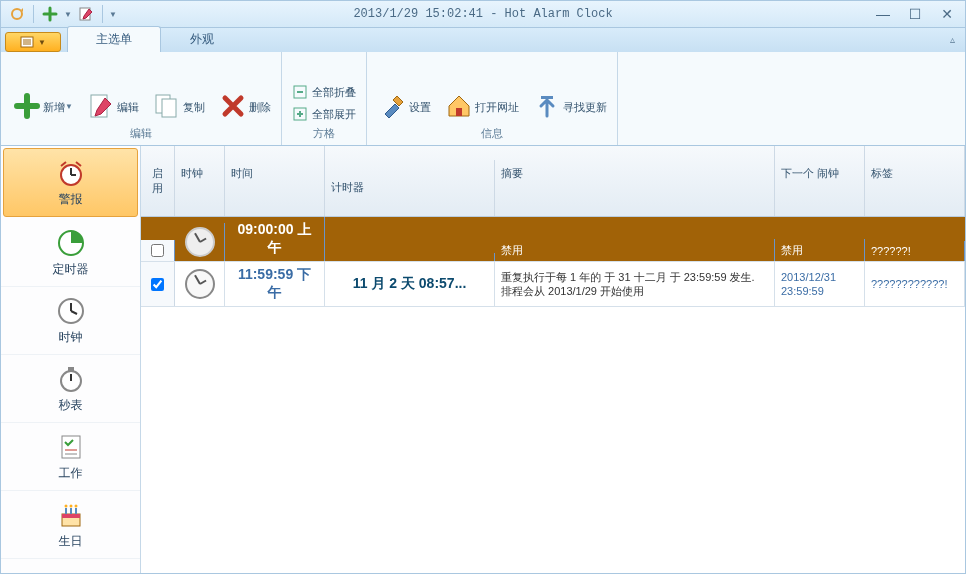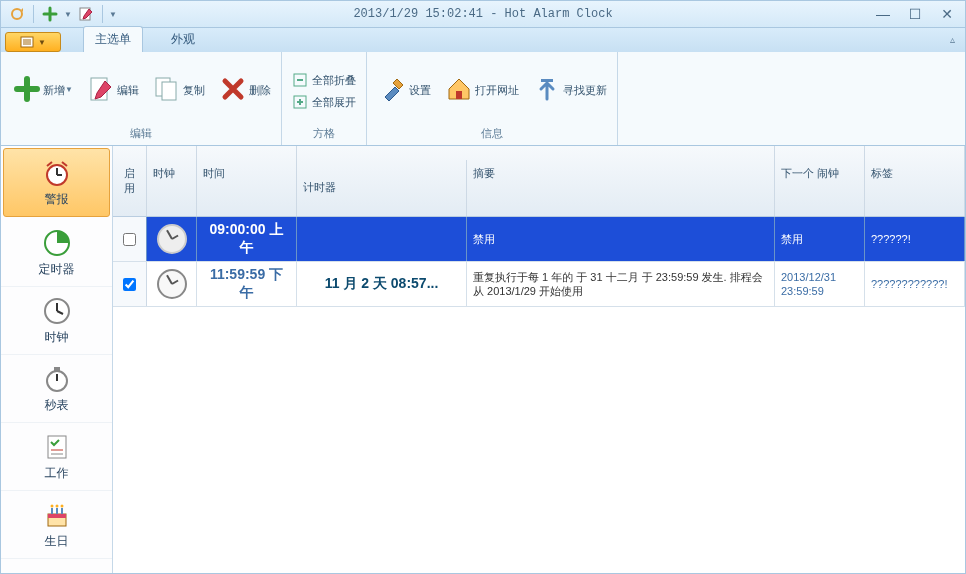--- a/index.html
+++ b/index.html
@@ -11,63 +11,63 @@
 .qat-item { width: 20px; height: 20px; display: flex; align-items: center; justify-content: center; cursor: pointer; }
 .qat-sep { width: 1px; height: 18px; background: #a9c7e0; margin: 0 2px; }
 .title-text { position: absolute; left: 50%; transform: translateX(-50%); color: #4a6a85; font-size: 12px; font-family: Liberation Mono, monospace; }
 .win-controls { position: absolute; right: 8px; display: flex; gap: 12px; }
 .win-btn { width: 20px; height: 16px; display: flex; align-items: center; justify-content: center; color: #4a6a85; cursor: pointer; font-size: 14px; }
 
 
 .tabstrip { height: 24px; background: linear-gradient(#d8ecfa, #c7e0f3); display: flex; align-items: flex-end; border-left: 1px solid #a9c7e0; border-right: 1px solid #a9c7e0; padding-left: 4px; position: relative; }
 .file-btn { background: linear-gradient(#ffd666, #ffb020); border: 1px solid #c78a1a; border-radius: 3px; padding: 3px 14px; color: #704c0f; display: flex; align-items: center; gap: 4px; margin-right: 6px; height: 20px; }
 .file-btn .dropdown-arrow { font-size: 8px; }
-.tab { padding: 4px 11px; border: 1px solid transparent; border-bottom: none; cursor: pointer; color: #355b7e; margin-left: 16px; }
+.tab { padding: 4px 28px; border: 1px solid transparent; border-bottom: none; cursor: pointer; color: #355b7e; }
 .tab.active { background: #f5fafd; border-color: #a9c7e0; border-top-left-radius: 3px; border-top-right-radius: 3px; }
 .ribbon-toggle { position: absolute; right: 10px; top: 6px; color: #5a7a95; font-size: 10px; cursor: pointer; }
 
 
 .ribbon { height: 94px; background: #f5fafd; border: 1px solid #a9c7e0; border-top: none; display: flex; }
 .group { border-right: 1px solid #c5d8e8; display: flex; flex-direction: column; padding: 2px 6px 0; }
-.group-body { flex: 1; display: flex; align-items: center; gap: 4px; }
+.group-body { flex: 1; display: flex; align-items: flex-end; gap: 4px; }
 .group-label { text-align: center; font-size: 11px; color: #5a7a95; padding: 2px 0 4px; }
 .big-btn { display: flex; flex-direction: row; align-items: center; padding: 2px 4px; cursor: pointer; min-width: 40px; }
 .big-btn .icon-slot { width: 32px; height: 32px; display: flex; align-items: center; justify-content: center; }
 .big-btn .lbl { font-size: 11px; color: #34536e; margin-top: 2px; text-align: center; }
 .big-btn .drop { font-size: 8px; color: #5a7a95; }
 .small-btns { display: flex; flex-direction: column; gap: 2px; padding-top: 4px; }
 .small-btn { display: flex; align-items: center; gap: 4px; padding: 2px 4px; cursor: pointer; font-size: 11px; color: #34536e; }
 .small-icon { width: 16px; height: 16px; display: flex; align-items: center; justify-content: center; }
 
 
 .main { display: flex; height: calc(574px - 28px - 24px - 94px); border: 1px solid #a9c7e0; border-top: none; background: #fff; }
 
 
-.sidebar { width: 112px; border-right: 1px solid #c5d8e8; overflow-y: auto; background: #fdfdfe; }
+.sidebar { width: 140px; border-right: 1px solid #c5d8e8; overflow-y: auto; background: #fdfdfe; }
 .side-item { display: flex; flex-direction: column; align-items: center; padding: 8px 4px; cursor: pointer; border-bottom: 1px solid #eef2f6; }
 .side-item.active { background: linear-gradient(#ffe3a8, #ffc766); border: 1px solid #e6a23c; border-radius: 3px; margin: 2px; }
 .side-item .side-icon { width: 32px; height: 32px; display: flex; align-items: center; justify-content: center; }
 .side-item .side-lbl { font-size: 12px; color: #2a4560; margin-top: 2px; }
 
 
 .content { flex: 1; display: flex; flex-direction: column; }
 .group-hint { background: linear-gradient(#5c8bc0, #3a6ca5); color: #fff; padding: 6px 8px; font-size: 12px; border: 1px solid #2d5a8e; }
 .grid-header { display: flex; background: linear-gradient(#f6f9fc, #e3ecf4); border-bottom: 1px solid #b9cde0; }
 .gh-cell { padding: 20px 6px; font-size: 11px; color: #34536e; border-right: 1px solid #cdd9e5; }
 .col-enable { width: 34px; text-align: center; }
 .col-clock { width: 50px; }
 .col-time { width: 100px; }
 .col-timer { width: 170px; margin-top: 14px; }
 .col-summary { flex: 1; }
 .col-next { width: 90px; }
 .col-tag { width: 100px; }
 
 .grid-body { flex: 1; overflow: auto; }
 .row { display: flex; border-bottom: 1px solid #d5e0ea; min-height: 42px; align-items: stretch; }
-.row.selected { background: #1d4ed8; color: #fff; }
+.row.selected { background: #a16207; color: #fff; align-items: flex-end; }
 .cell { padding: 4px 6px; border-right: 1px solid #d5e0ea; display: flex; align-items: center; font-size: 12px; }
 .row.selected .cell { border-right-color: #6a94c8; }
 .col-enable-cell { width: 34px; justify-content: center; background: #f6f9fc; border-right: 1px solid #cdd9e5; }
 .col-clock-cell { width: 50px; justify-content: center; }
 .col-time-cell { width: 100px; justify-content: center; text-align: center; font-weight: bold; font-size: 14px; }
 .col-timer-cell { width: 170px; justify-content: center; font-weight: bold; font-size: 14px; color: #0c4a6e; }
 .row.selected .col-timer-cell { color: #fff; }
 .col-summary-cell { flex: 1; font-size: 11px; line-height: 1.3; }
 .col-next-cell { width: 90px; font-size: 11px; line-height: 1.3; color: #3a6ca5; }
 .row.selected .col-next-cell { color: #fff; }

